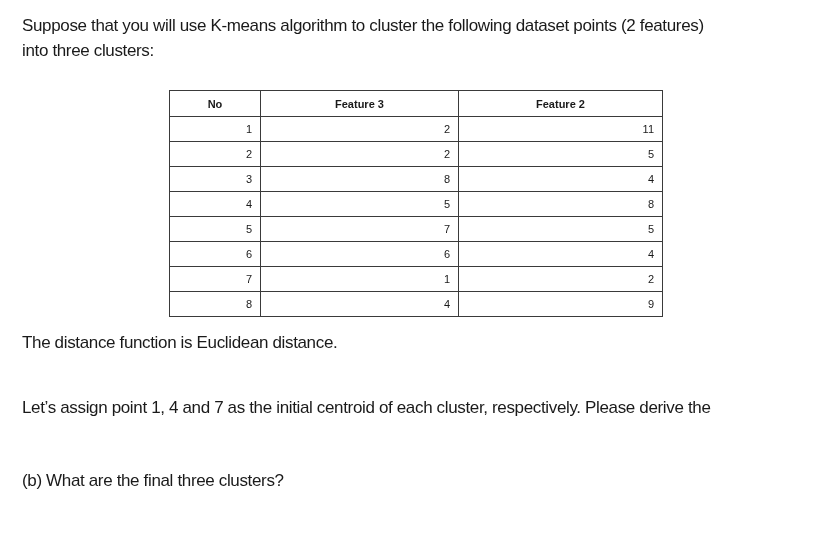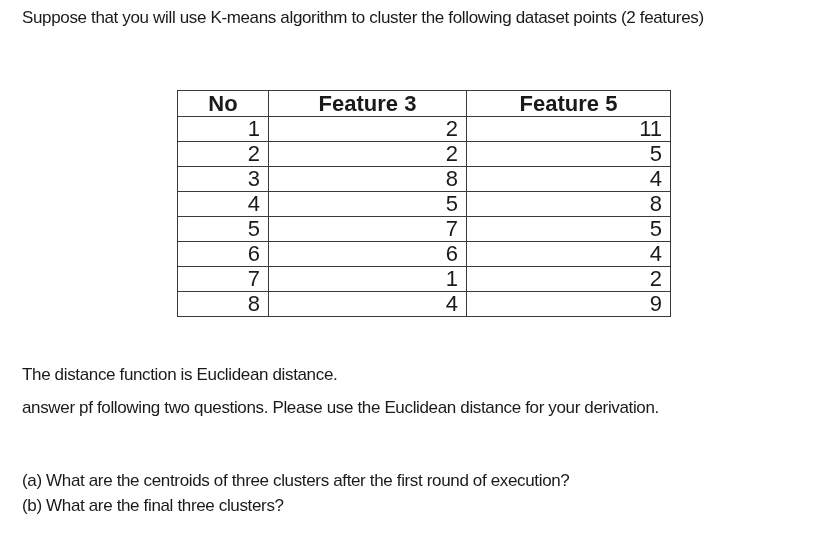--- a/index.html
+++ b/index.html
@@ -16,33 +16,32 @@
       color: #1a1a1a;
     }
     .para {
       position: absolute;
       left: 22px;
       font-size: 17px;
       line-height: 25px;
       letter-spacing: -0.35px;
       white-space: nowrap;
     }
-    #intro { top: 5px; }
-    #distance-note { top: 362px; }
+    #intro { top: 13px; }
+    #distance-note { top: 330px; }
     #instructions { top: 395px; }
     #questions { top: 468px; }
     .para .line { display: block; }
 
     table.data-table {
       position: absolute;
       left: 169px;
       top: 90px;
       border-collapse: collapse;
-      font-size: 22px;
-      margin-left: 8px;
+      font-size: 11px;
     }
     table.data-table th, table.data-table td {
       border: 1.5px solid #3a3a3a;
       padding: 0 8px 0 8px;
       height: 24px;
       line-height: 24px;
     }
     table.data-table th {
       font-weight: bold;
       text-align: center;
@@ -53,28 +52,29 @@
     }
     .col-no { width: 74px; }
     .col-f1 { width: 181px; }
     .col-f2 { width: 187px; }
   </style>
 </head>
 <body>
 
 <div id="intro" class="para">
   <span class="line">Suppose that you will use K-means algorithm to cluster the following dataset points (2 features)</span>
+  <span class="line">into three clusters:</span>
 </div>
 
 <table class="data-table">
   <thead>
     <tr>
       <th class="col-no">No</th>
       <th class="col-f1">Feature 3</th>
-      <th class="col-f2">Feature 5</th>
+      <th class="col-f2">Feature 2</th>
     </tr>
   </thead>
   <tbody>
     <tr>
       <td>1</td>
       <td>2</td>
       <td>11</td>
     </tr>
     <tr>
       <td>2</td>
@@ -112,19 +112,18 @@
       <td>9</td>
     </tr>
   </tbody>
 </table>
 
 <div id="distance-note" class="para">
   <span class="line">The distance function is Euclidean distance.</span>
 </div>
 
 <div id="instructions" class="para">
-  <span class="line">answer pf following two questions. Please use the Euclidean distance for your derivation.</span>
+  <span class="line">Let’s assign point 1, 4 and 7 as the initial centroid of each cluster, respectively. Please derive the</span>
 </div>
 
 <div id="questions" class="para">
-  <span class="line">(a) What are the centroids of three clusters after the first round of execution?</span>
   <span class="line">(b) What are the final three clusters?</span>
 </div>
 
 </body></html>

